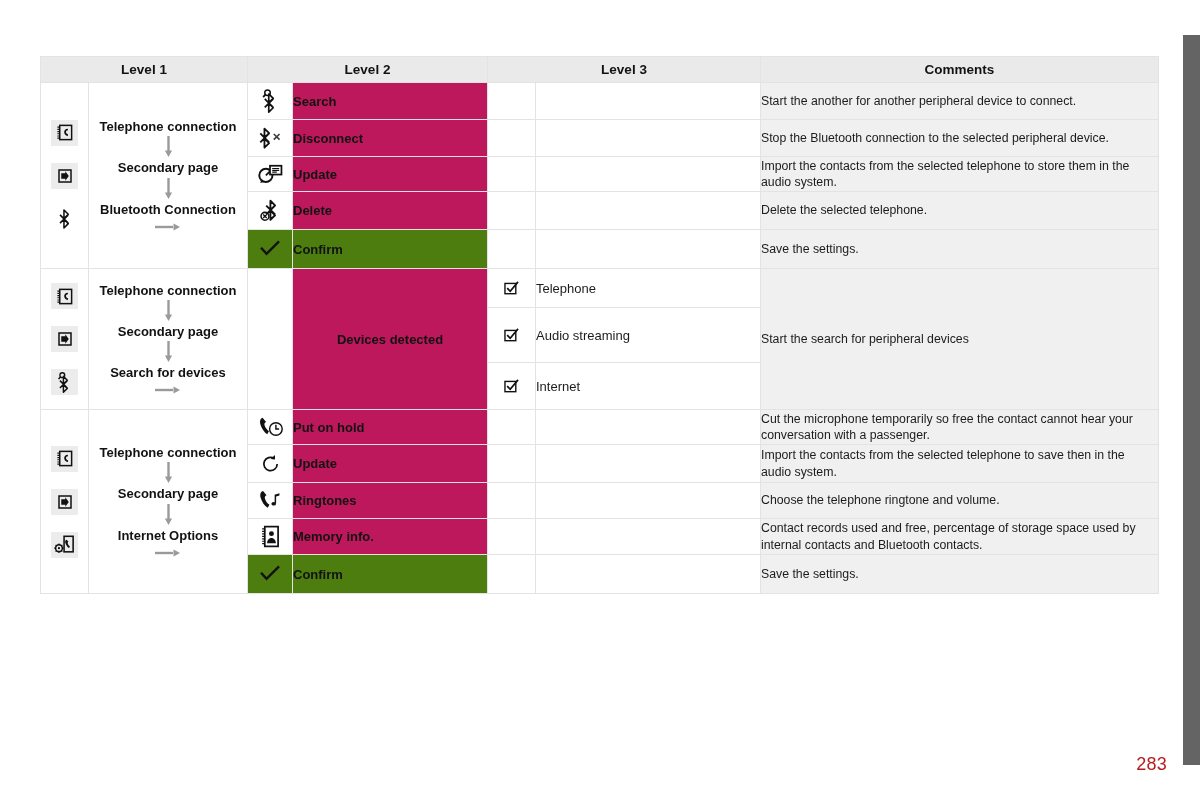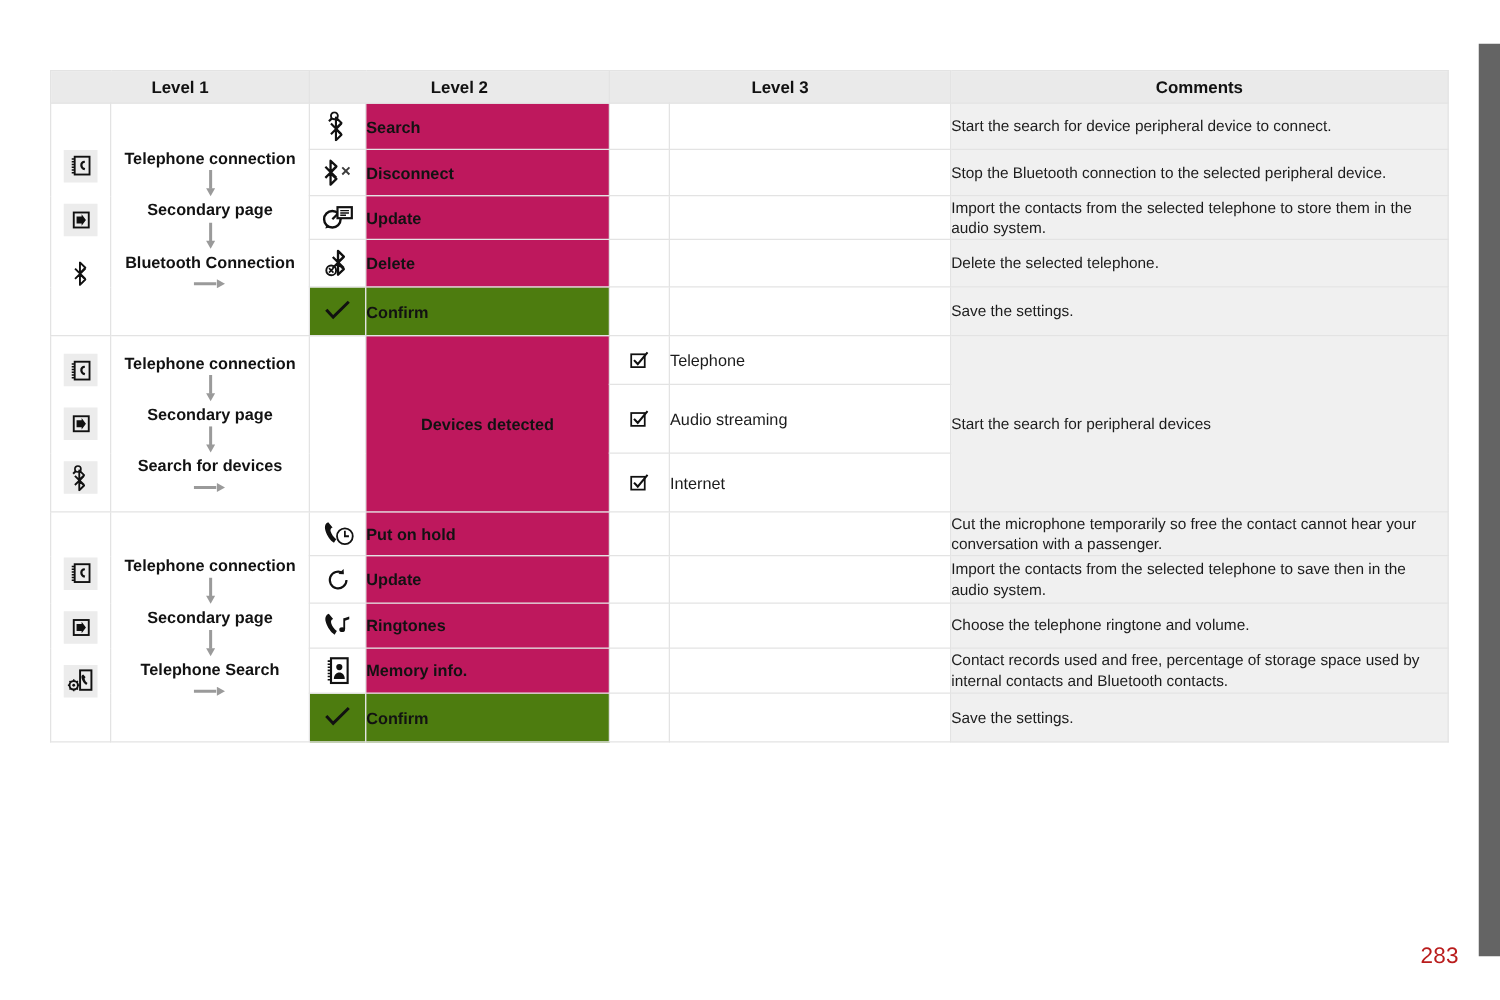--- a/index.html
+++ b/index.html
@@ -244,21 +244,21 @@
             <svg class="glyph" width="20" height="24" viewBox="0 0 22 27" style="margin:6px auto;">
               <path d="M9.6 5.6l5 4.9-5 4.9V5.6zM9.6 16.2l5 4.9-5 4.9V16.2zM5.1 11.1l9.5 9.5M5.1 20.6l9.5-9.5" fill="none" stroke="#111" stroke-width="1.9" stroke-linejoin="round"></path>
               <circle cx="8.2" cy="4.1" r="3.1" fill="none" stroke="#111" stroke-width="1.7"></circle>
               <path d="M5.9 6.4L3.3 9" stroke="#111" stroke-width="2"></path>
             </svg>
           </span>
         </td>
         <td class="cell-l2">Search</td>
         <td class="cell-empty"></td>
         <td class="cell-empty"></td>
-        <td class="cell-comment">Start the search for device peripheral device to connect.</td>
+        <td class="cell-comment">Start the another for another peripheral device to connect.</td>
       </tr>
 
       <tr>
         <td class="cell-l2icon">
           <span>
             <svg class="glyph" width="26" height="24" viewBox="0 0 30 27" style="margin:6px auto;">
               <path d="M8.6 2.6l5.4 5.3-5.4 5.3V2.6zM8.6 14.1l5.4 5.3-5.4 5.3V14.1zM3.8 8.2l10.2 10.3M3.8 18.5L14 8.2" fill="none" stroke="#111" stroke-width="2.1" stroke-linejoin="round"></path>
               <path d="M19.4 8.8l6.6 6.6M26 8.8l-6.6 6.6" stroke="#3c3c3c" stroke-width="1.8"></path>
             </svg>
           </span>
@@ -435,21 +435,21 @@
             <span class="step">Telephone connection</span>
             <svg class="arrow-down" viewBox="0 0 9 22">
               <path d="M4.5 0v15" stroke="#9a9a9a" stroke-width="2.4"></path>
               <path d="M4.5 21L.9 14.5h7.2z" fill="#9a9a9a"></path>
             </svg>
             <span class="step">Secondary page</span>
             <svg class="arrow-down" viewBox="0 0 9 22">
               <path d="M4.5 0v15" stroke="#9a9a9a" stroke-width="2.4"></path>
               <path d="M4.5 21L.9 14.5h7.2z" fill="#9a9a9a"></path>
             </svg>
-            <span class="step">Telephone Search</span>
+            <span class="step">Internet Options</span>
             <svg class="arrow-right" viewBox="0 0 26 10">
               <path d="M0 5h18" stroke="#9a9a9a" stroke-width="2.4"></path>
               <path d="M25 5l-6.5-3.6v7.2z" fill="#9a9a9a"></path>
             </svg>
           </div>
         </td>
 
         <td class="cell-l2icon">
           <span>
             <svg class="glyph" width="27" height="22" viewBox="0 0 30 24" style="margin:6px auto;">

